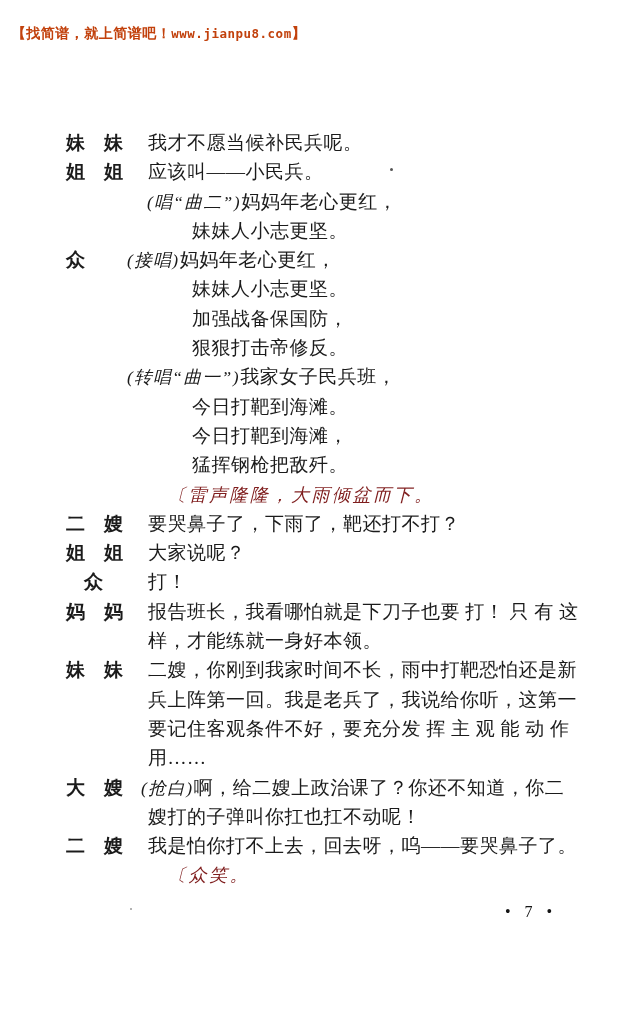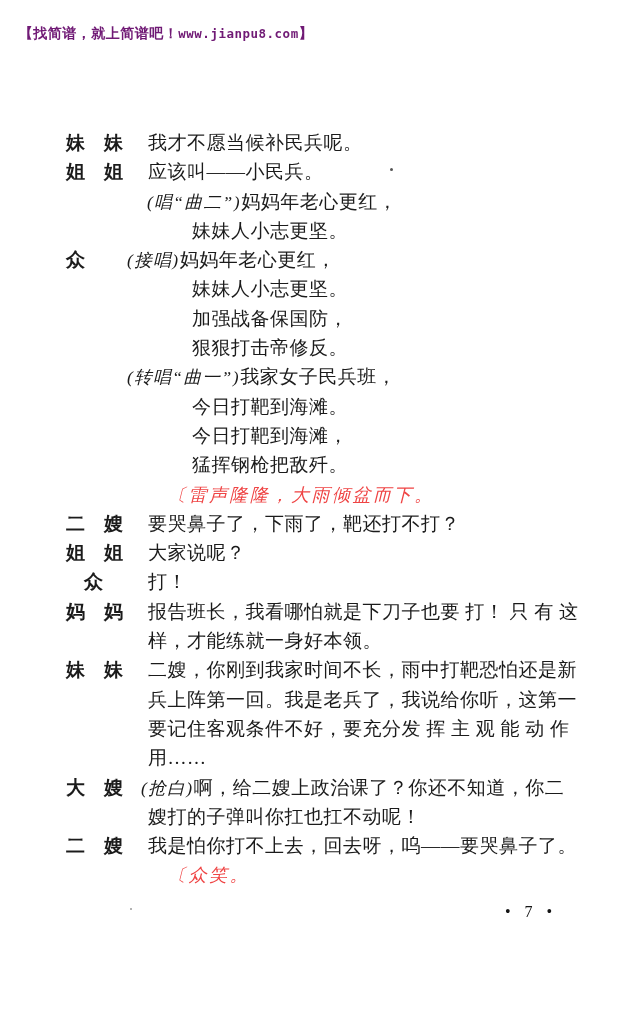--- a/index.html
+++ b/index.html
@@ -2,22 +2,22 @@
 <html><head>
 <meta charset="utf-8">
 <style>
   html, body { margin:0; padding:0; }
   body {
     width:640px; height:1017px; position:relative; overflow:hidden;
     background:#ffffff; color:#1b1b1b;
     font-family:"Liberation Serif","DejaVu Serif",serif;
   }
   .banner {
-    position:absolute; left:10px; top:9px;
-    color:#701a75; font-weight:bold; font-size:14px; line-height:16px;
+    position:absolute; left:3px; top:9px;
+    color:#c2410c; font-weight:bold; font-size:14px; line-height:16px;
     font-family:"Liberation Sans","DejaVu Sans",sans-serif;
     white-space:pre; letter-spacing:0.5px;
   }
   .banner .mono {
     font-family:"DejaVu Sans Mono","Liberation Mono",monospace;
     font-size:12.5px; letter-spacing:0.5px;
   }
   .script { position:absolute; top:128px; left:0; width:640px; }
   .line { position:relative; height:29.3px;padding-left:40px; }
   .sp {
@@ -25,21 +25,21 @@
     font-weight:bold; font-size:19px; line-height:27px;
     font-family:"Liberation Sans","DejaVu Sans",sans-serif;
     white-space:pre; letter-spacing:0;
   }
   .sp.center { text-align:center; }
   .txt {
     position:absolute; top:2px; font-size:19px; line-height:26px;
     white-space:pre; letter-spacing:0.5px;
   }
   .anno { font-style:italic; font-size:17.5px; letter-spacing:1.5px; }
-  .stage { font-style:italic; font-size:18px; letter-spacing:2.5px; color:#ef4444; }
+  .stage { font-style:italic; font-size:18px; letter-spacing:2.5px; color:#7f1d1d; }
   .page-number {
     position:absolute; top:903px; left:505px;
     font-size:16px; letter-spacing:5px; white-space:pre; color:#151515;
   }
   .speck { position:absolute; background:#555; border-radius:50%; }
   .speck1 { left:390px; top:168px; width:3px; height:3px; }
   .speck2 { left:130px; top:908px; width:2px; height:2px; opacity:.6; }
 </style>
 </head>
 <body>

